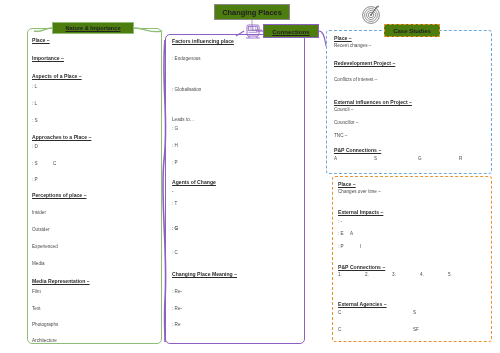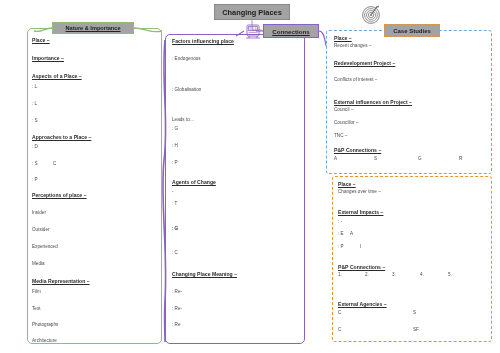--- a/index.html
+++ b/index.html
@@ -34,21 +34,21 @@
     text-decoration: underline;
     color: #2b2b2b;
     font-size: 5.1px;
   }
   .sub { color: #4a4a4a; }
 
   
   .titlebox {
     position: absolute;
     border: 1px solid #8a8a8a;
-    background: #a3a3a3;
+    background: #4d7c0f;
     display: flex;
     align-items: center;
     justify-content: center;
     font-weight: bold;
     color: #222;
     box-sizing: border-box;
   }
   #main-title {
     left: 214px; top: 4px; width: 76px; height: 16px;
     font-size: 7.4px;

